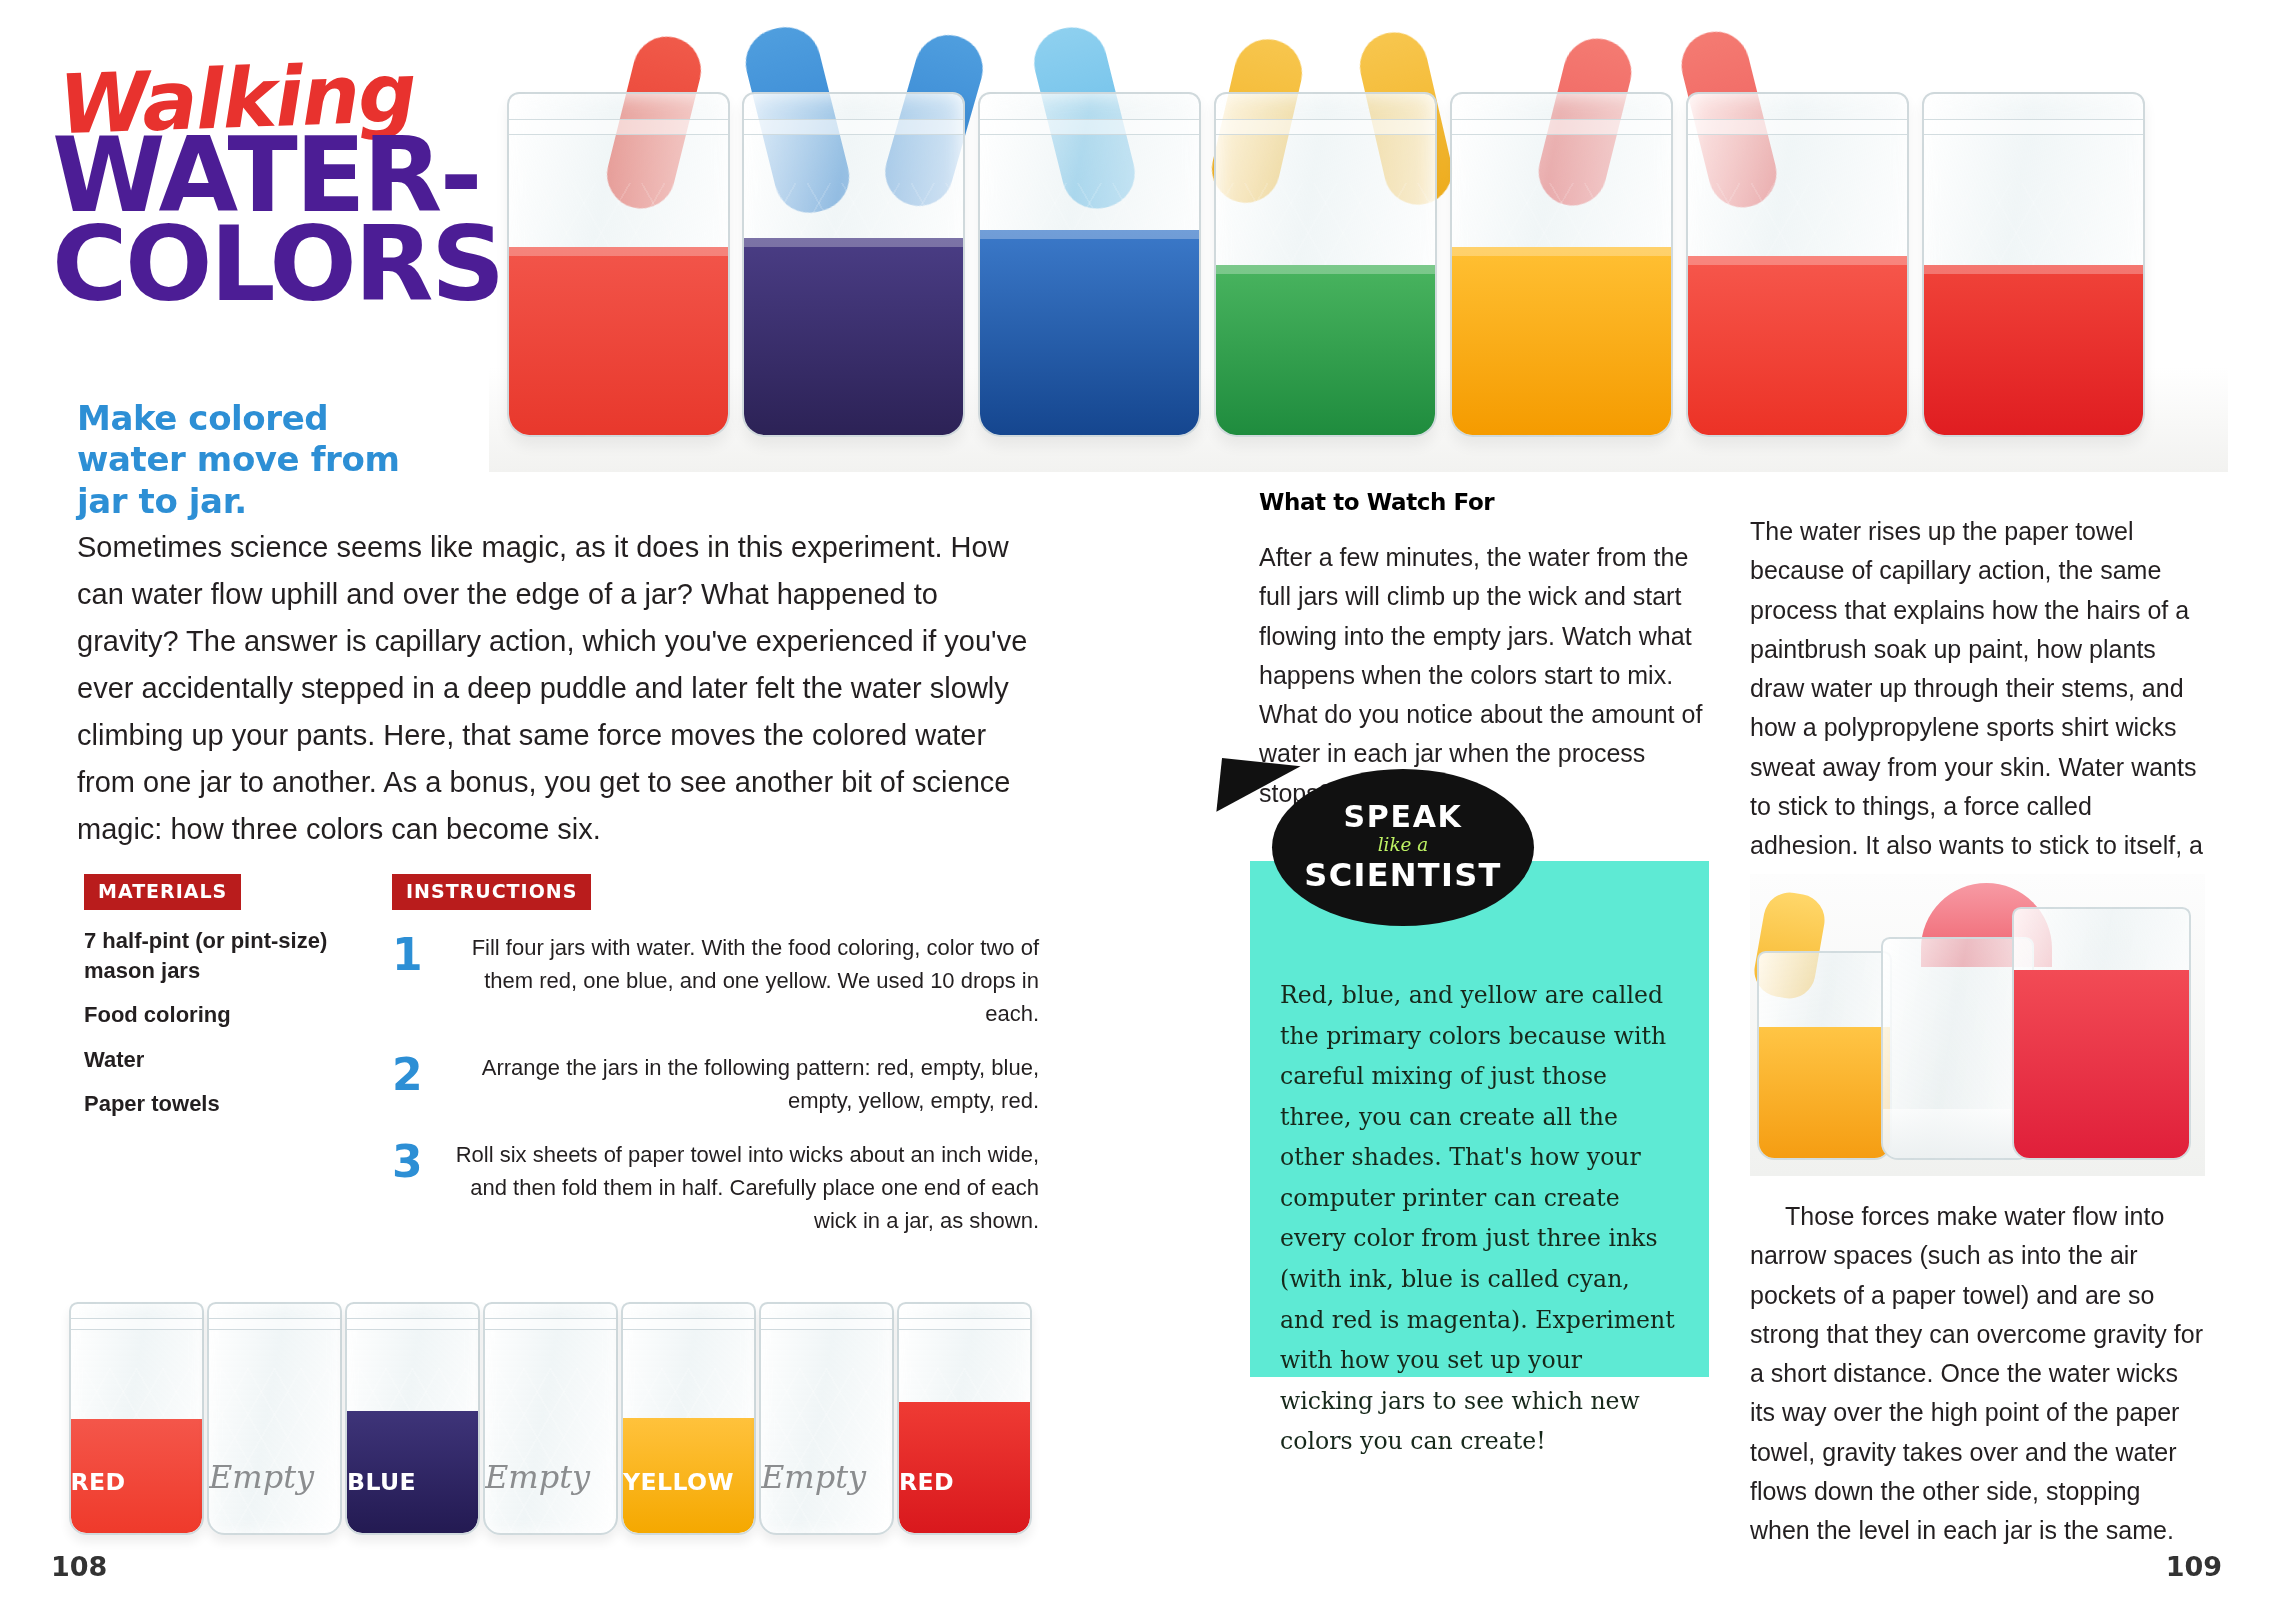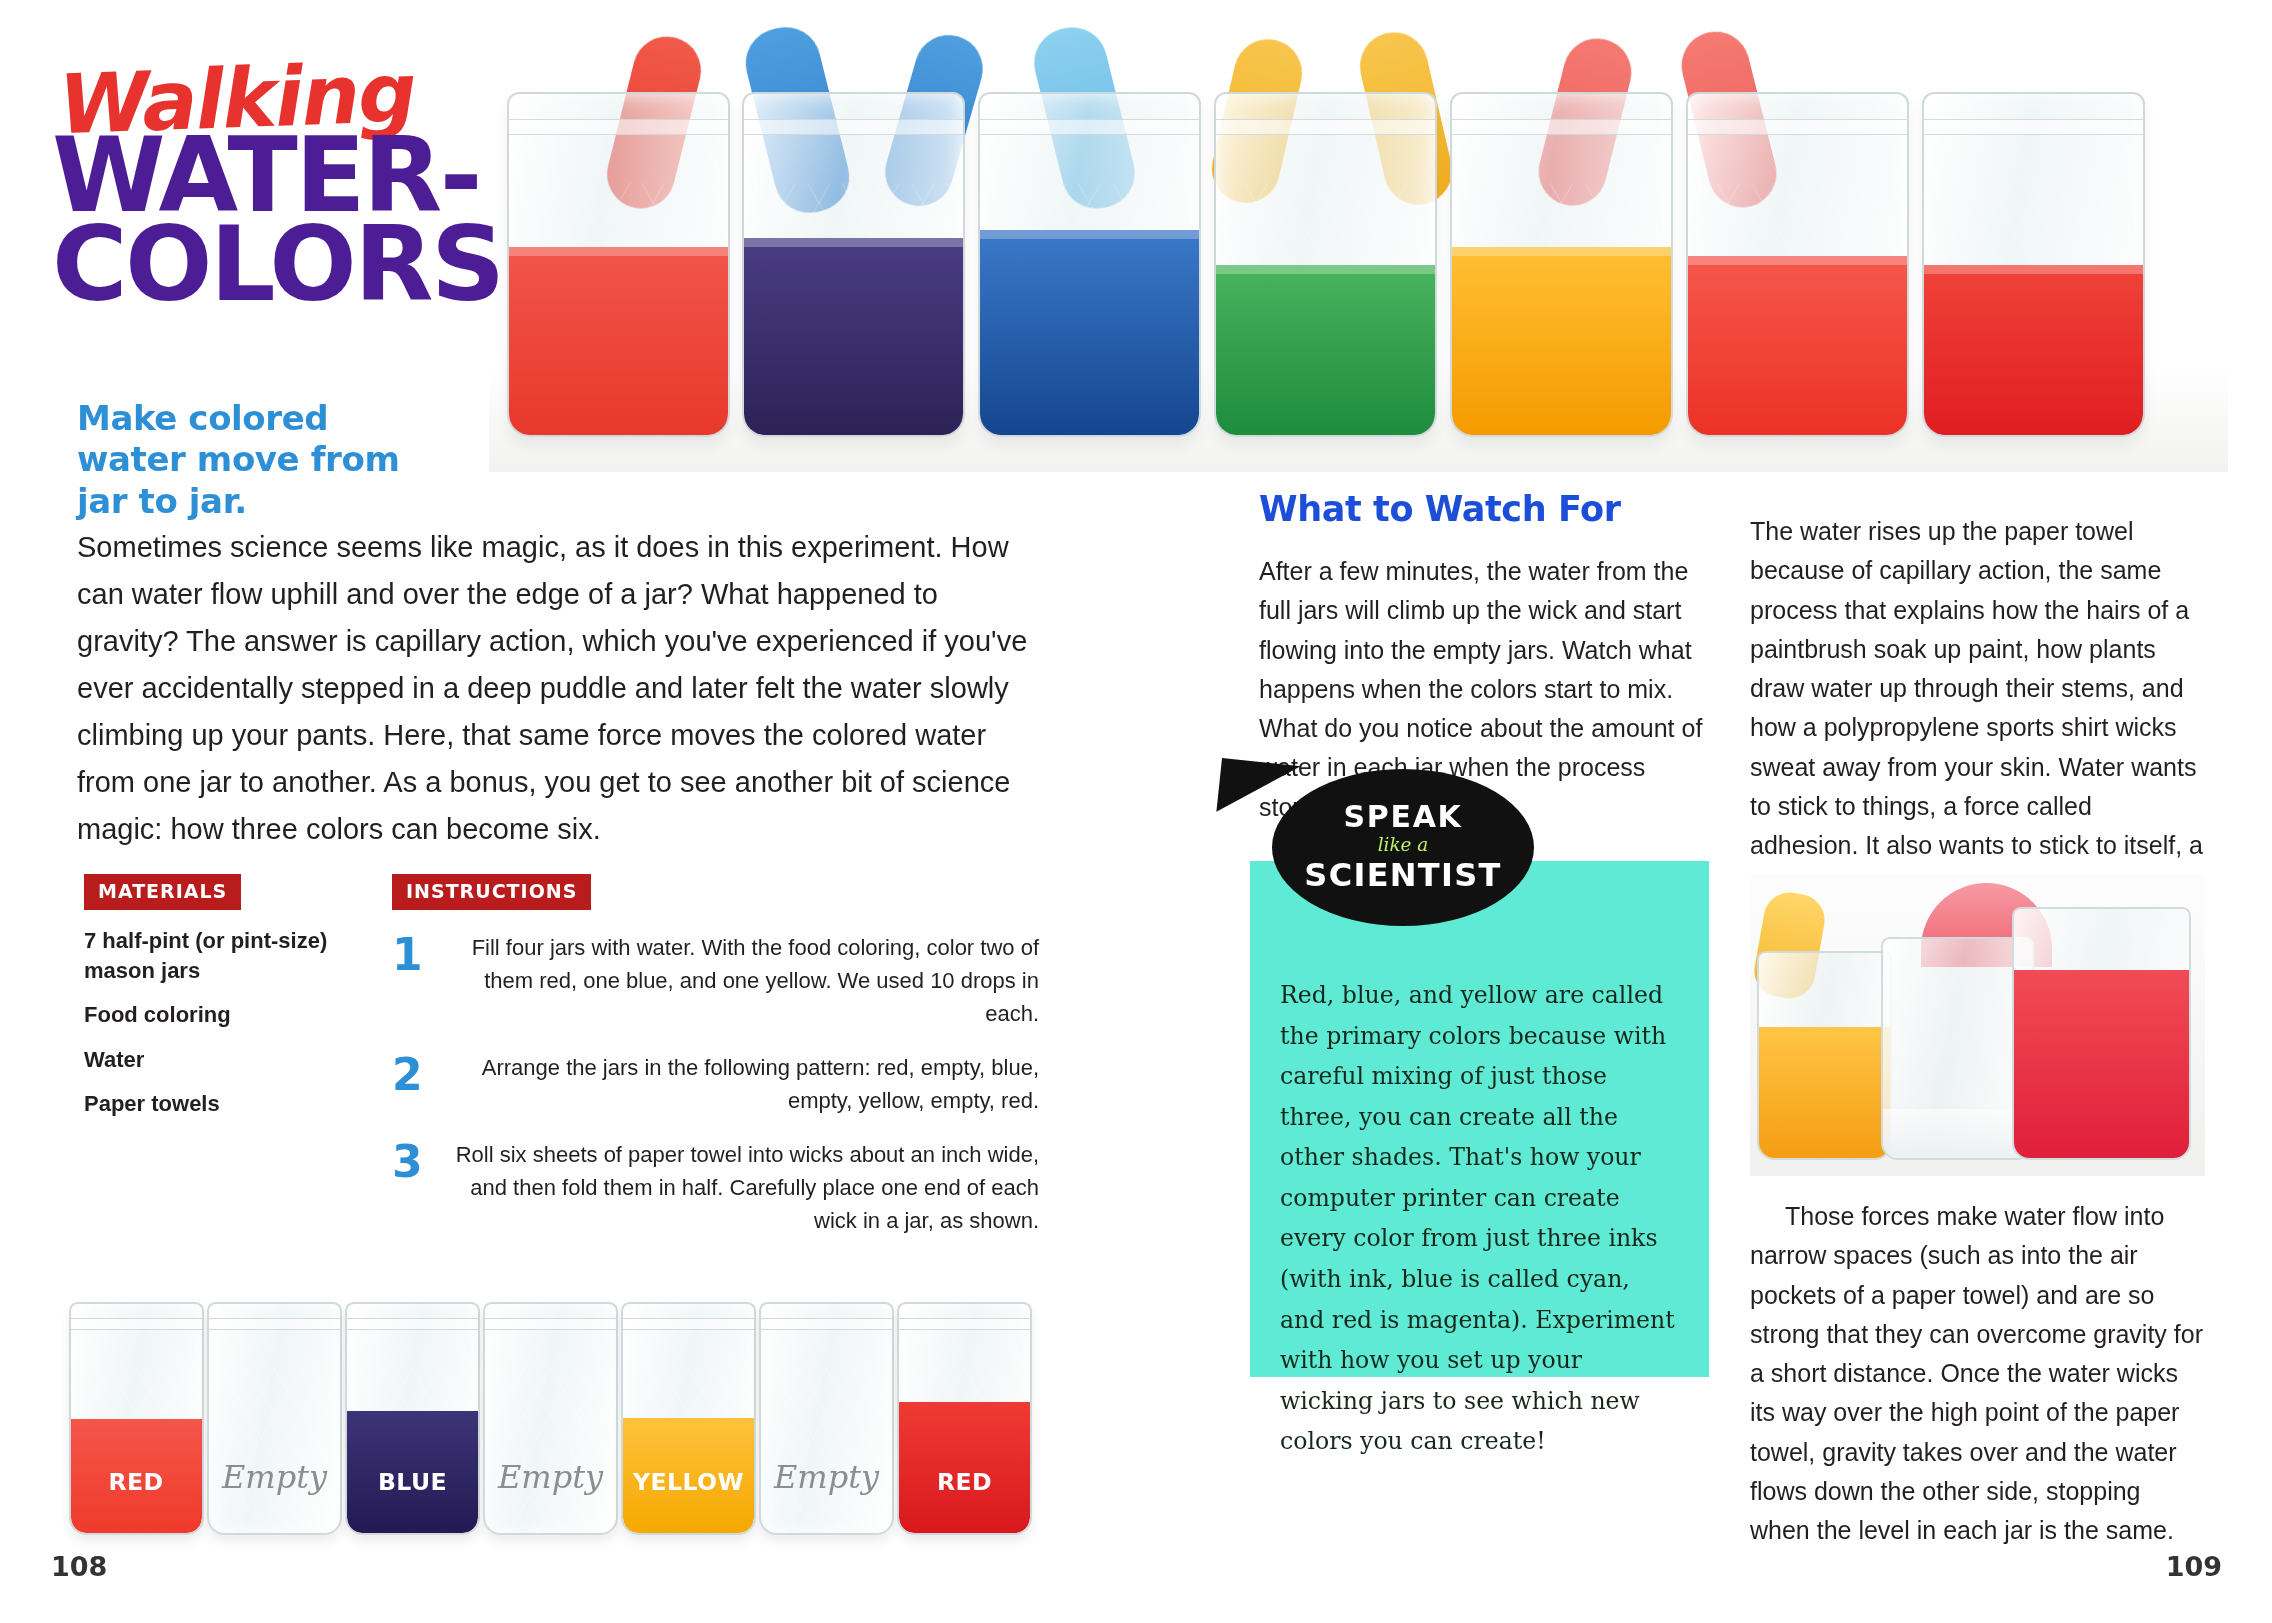--- a/index.html
+++ b/index.html
@@ -135,33 +135,33 @@
     border-bottom:1.7px solid rgba(200,212,216,0.85);
   }
   .sjar .sliquid{position:absolute;left:0;right:0;bottom:0;border-radius:0 0 15px 15px;}
   .sjar .sfacets{
     position:absolute;left:0;right:0;bottom:0;height:72%;
     background-image:
       repeating-linear-gradient(60deg, rgba(255,255,255,0.2) 0 1.7px, transparent 1.7px 23px),
       repeating-linear-gradient(-60deg, rgba(255,255,255,0.2) 0 1.7px, transparent 1.7px 23px);
   }
   .sjar .slabel{
-    position:absolute;left:0;right:0;bottom:37px;text-align:center;
+    position:absolute;left:0;right:0;bottom:37px;text-align:left;
     font-family:"DejaVu Sans", sans-serif;font-weight:bold;
     font-size:23.6px;letter-spacing:0.4px;
   }
   .sjar .slabel.script{
     font-family:"DejaVu Serif", serif;font-style:italic;font-weight:normal;
     font-size:32px;color:#8b8d8f;letter-spacing:0;
   }
 
   
   .colhead{
     font-family:"DejaVu Sans", sans-serif;font-weight:bold;
-    font-size:35px;color:#1d4ed8;letter-spacing:-0.4px;
+    font-size:23px;color:#000000;letter-spacing:-0.4px;
   }
   .col-watch{position:absolute;left:1259px;top:489px;width:446px;}
   .col-going{position:absolute;left:1750px;top:489px;width:455px;}
   .coltext{font-size:25px;line-height:1.57;margin-top:23px;}
 
   
   .bubble{
     position:absolute;left:1272px;top:769px;width:262px;height:157px;
     background:#111111;border-radius:50%/50%;
     display:flex;align-items:center;justify-content:center;text-align:center;

